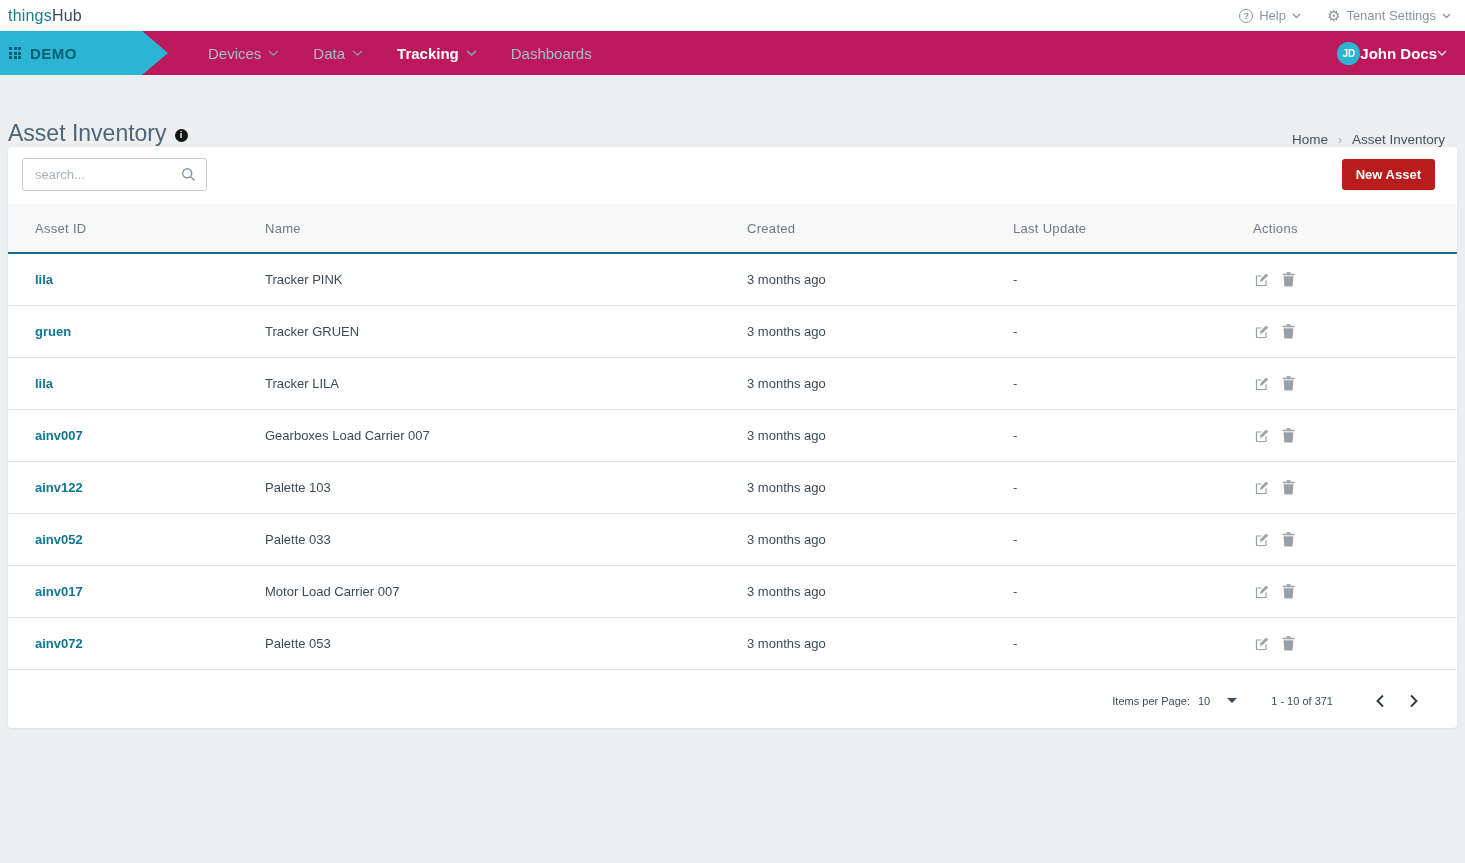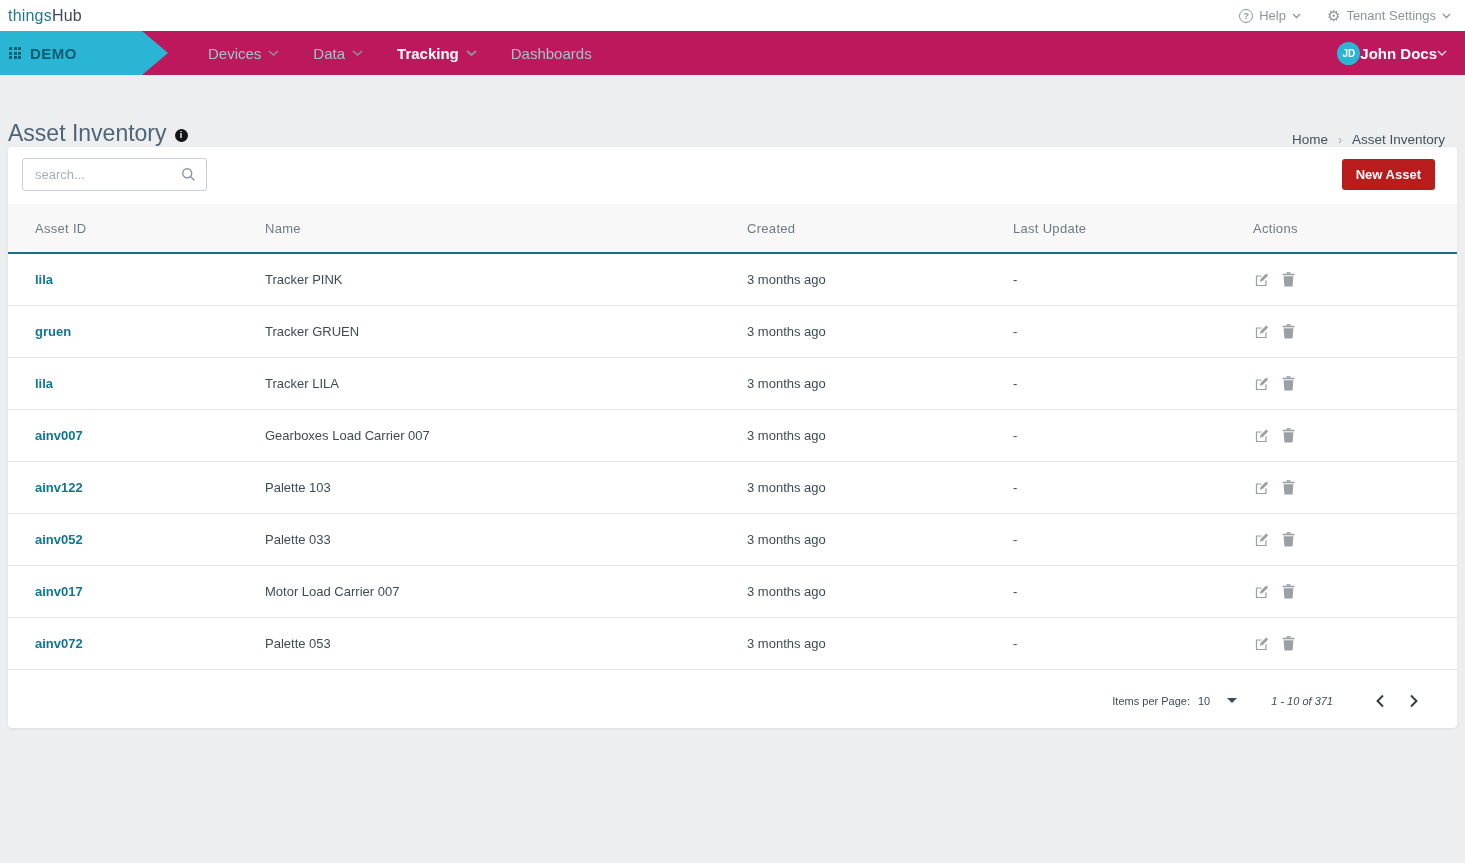--- a/index.html
+++ b/index.html
@@ -117,21 +117,21 @@
   .pagination {
     display: flex; align-items: center; justify-content: flex-end;
     padding: 24px 38px 2px 0; font-size: 11px; color: #3e4b55;
   }
   .ipp-label { margin-right: 8px; }
   .ipp-select { display: flex; align-items: center; gap: 17px; cursor: pointer; }
   .dd-arrow {
     width: 0; height: 0; border-left: 5px solid transparent; border-right: 5px solid transparent;
     border-top: 5px solid #3e4b55;
   }
-  .range-label { margin: 0 42px 0 34px; font-style: italic; }
+  .range-label { margin: 0 42px 0 34px; }
   .pg-btn { cursor: pointer; display: inline-flex; align-items: center; }
   .pg-btn + .pg-btn { margin-left: 24px; }
 </style>
 </head>
 <body>
 
 <div class="topbar">
   <div class="brand">
     <span class="b1">things</span><span class="b2">Hub</span>
   </div>

